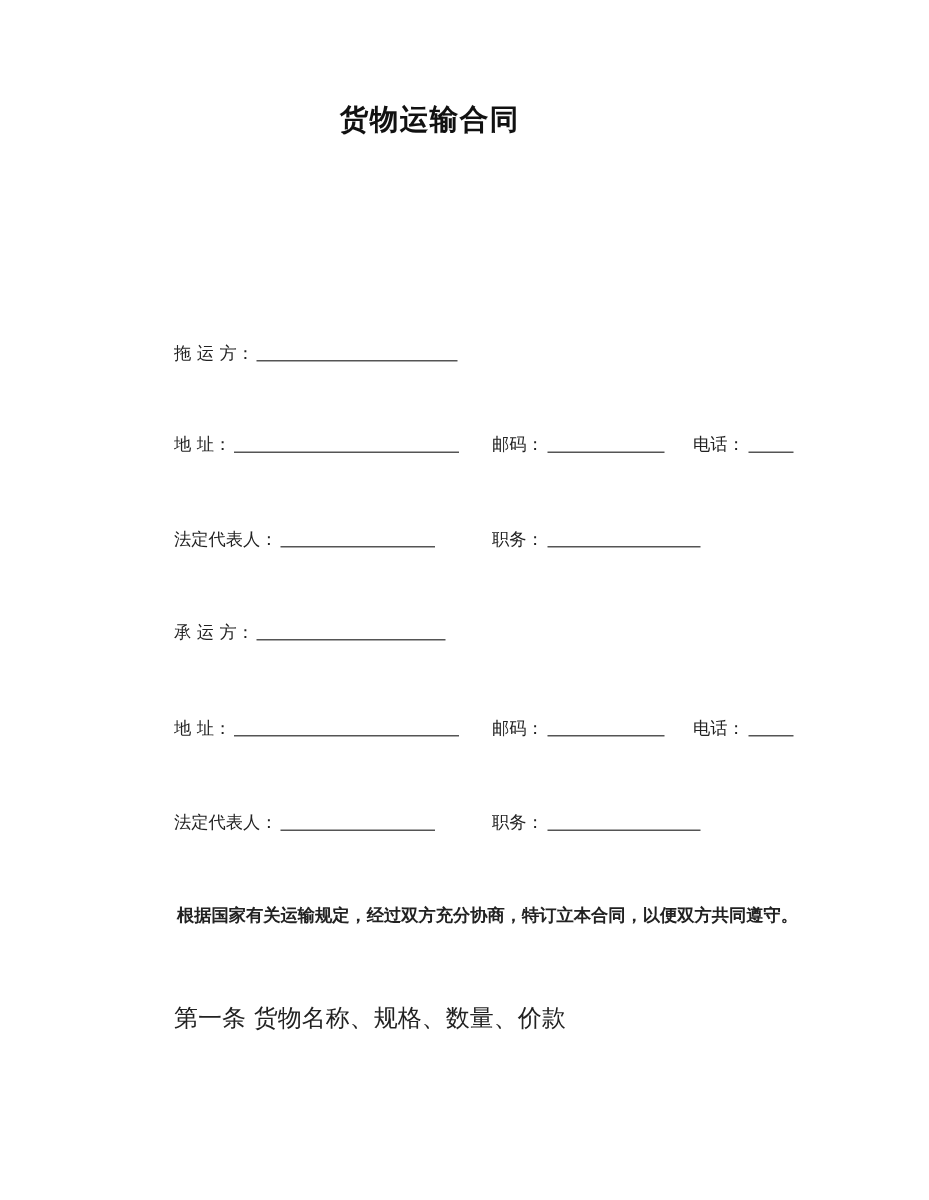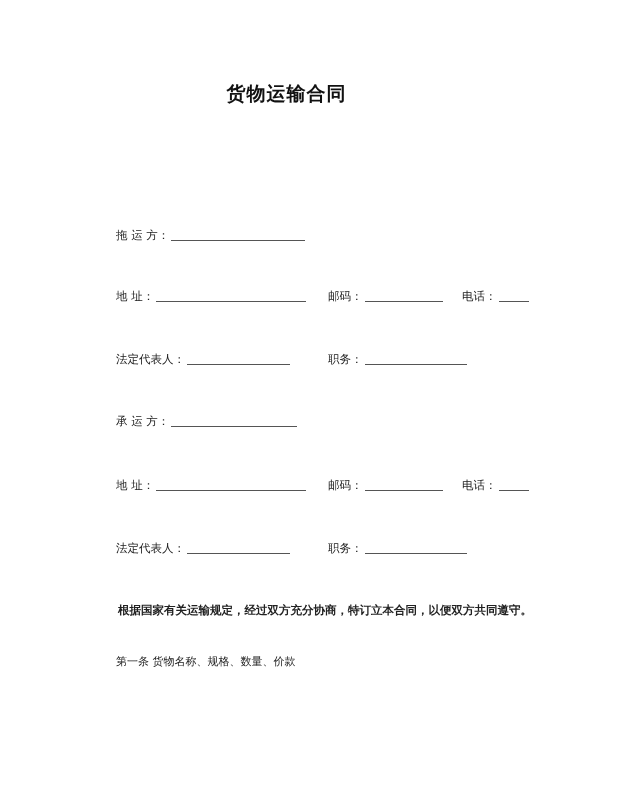--- a/index.html
+++ b/index.html
@@ -17,21 +17,21 @@
     }
     .page {
       position: absolute;
       left: 0; top: 0;
       width: 619px;
       height: 800px;
       background: #ffffff;
     }
     .title {
       position: absolute;
-      top: 81px;
+      top: 67px;
       left: 0;
       width: 573px;
       text-align: center;
       font-size: 19px;
       font-weight: bold;
       letter-spacing: 1px;
       color: #111;
     }
     .row {
       position: absolute;
@@ -64,22 +64,22 @@
       left: 84px;
       width: 450px;
       font-size: 11.5px;
       line-height: 28px;
       color: #222;
       text-indent: 34px;
     }
     .section {
       position: absolute;
       left: 116px;
-      top: 654px;
-      font-size: 11px;
+      top: 669px;
+      font-size: 16px;
       color: #222;
     }
   </style>
 </head>
 <body>
 
 <div class="page">
 
   <div class="title">货物运输合同</div>
 

